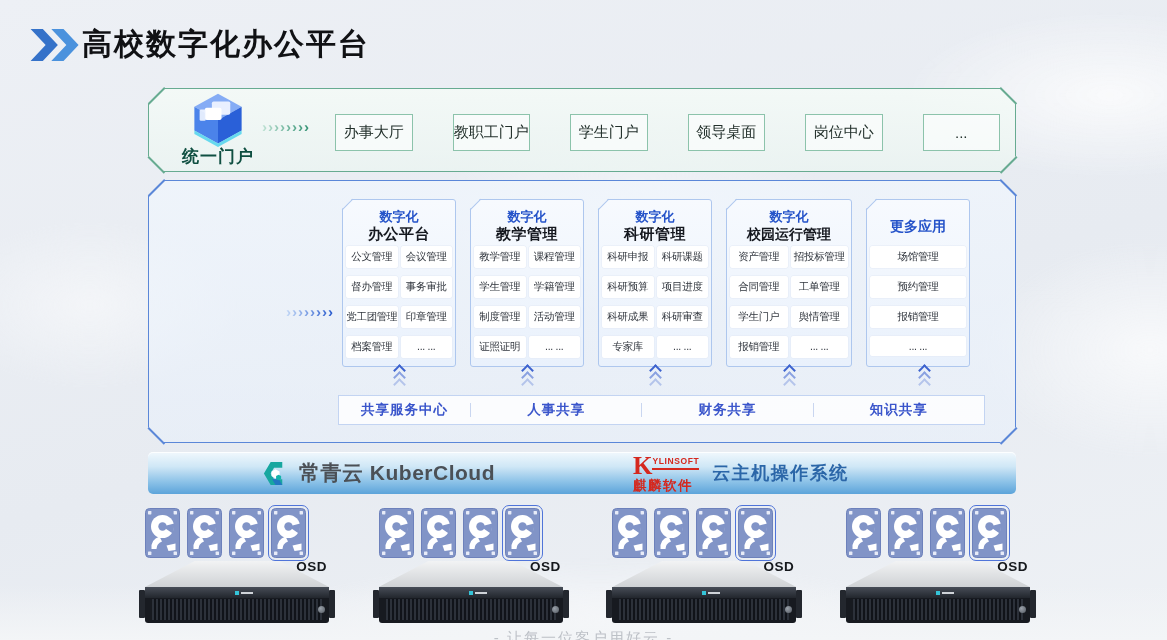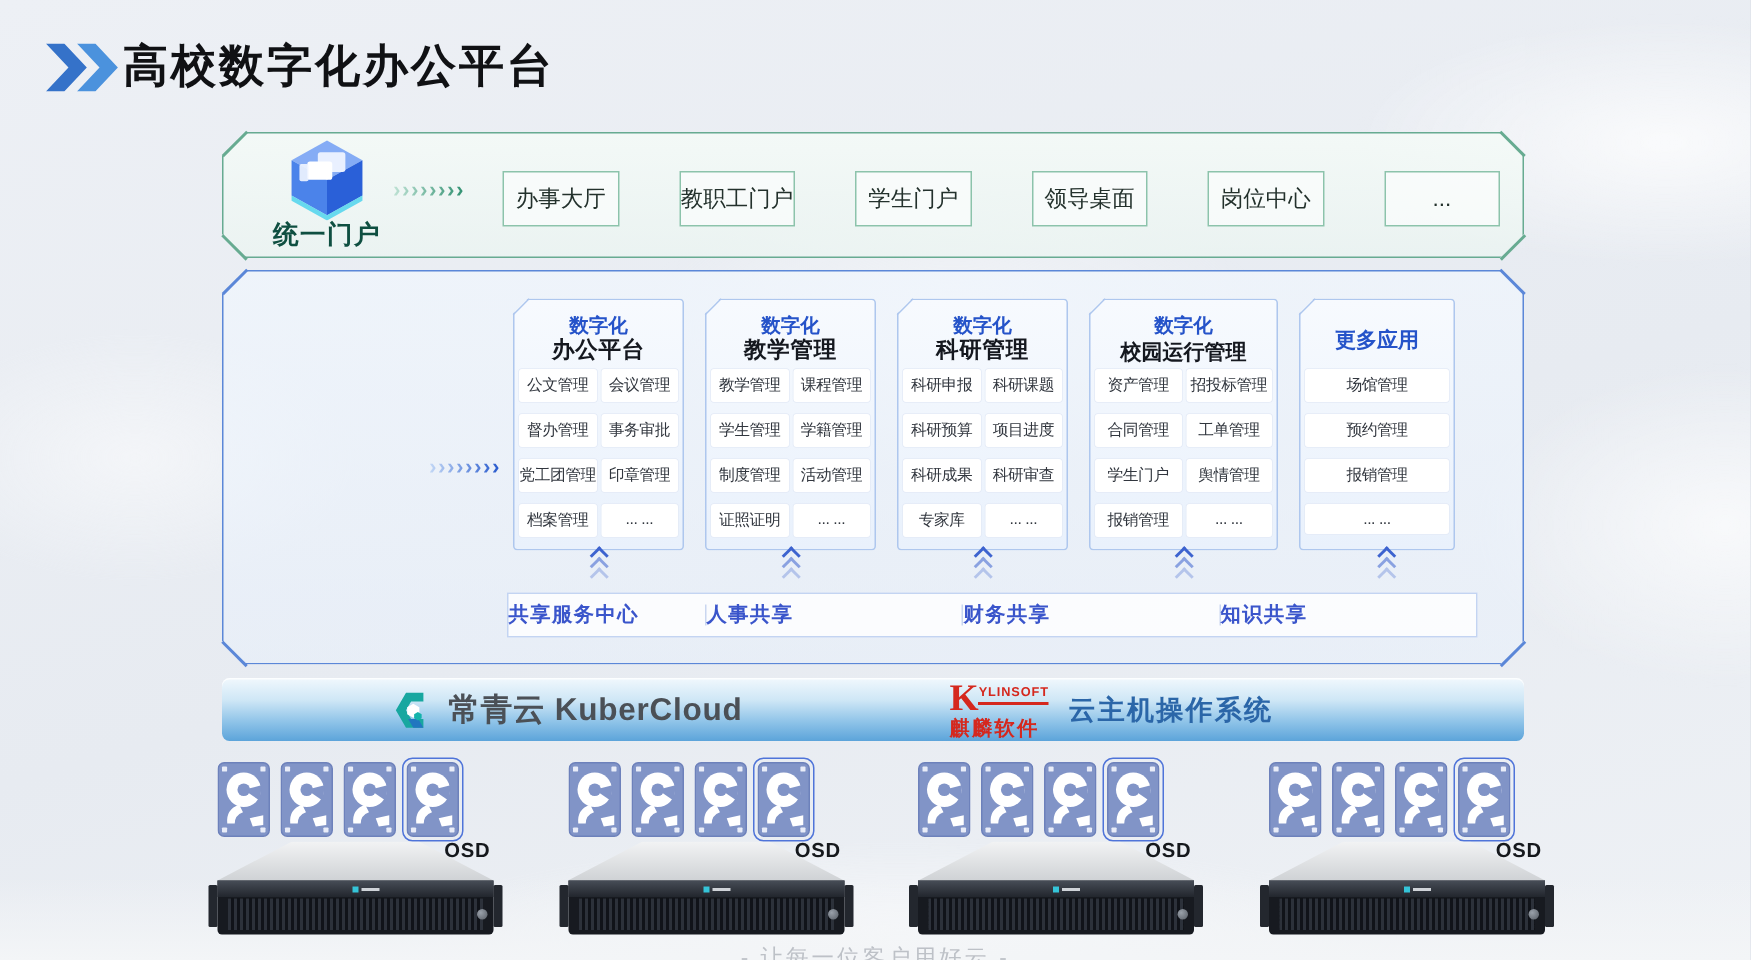--- a/index.html
+++ b/index.html
@@ -76,21 +76,21 @@
   #up-arrows{position:absolute;left:194px;top:188px;display:flex;gap:14px;}
   .up-group{display:flex;flex-direction:column;align-items:center;width:114px;}
   .up-group:nth-child(4){width:126px;}
   .up-group:nth-child(5){width:116px;}
   .chev{display:block;width:7px;height:7px;border-left:2.2px solid #3d63cf;border-top:2.2px solid #3d63cf;
     transform:rotate(45deg);margin-top:-2px;}
   .chev.c1{opacity:.55;}
   .chev.c2{opacity:.3;}
   .share-bar{position:absolute;left:190px;top:215px;width:647px;height:30px;display:flex;align-items:center;
     background:rgba(255,255,255,.82);border:1px solid #c3d4f2;box-sizing:border-box;}
-  .share-item{flex:1.3;text-align:left;font-size:13.5px;font-weight:700;color:#3a55cb;letter-spacing:1px;}
+  .share-item{flex:1.3;text-align:center;font-size:13.5px;font-weight:700;color:#3a55cb;letter-spacing:1px;}
   .share-item:first-child{flex:1;}
   .share-div{width:1px;height:14px;background:#c9d6f0;}
 
   
   .platform-bar{position:absolute;left:148px;top:452px;width:868px;height:42px;border-radius:5px;
     background:linear-gradient(180deg,#f1f8fd 0%,#cfe7f6 35%,#8ec3e8 70%,#5ca4da 100%);
     box-shadow:inset 0 1px 0 rgba(255,255,255,.8);display:flex;align-items:center;}
   .kuber{margin-left:113px;display:flex;align-items:center;gap:9px;}
   .kuber-text{font-size:21px;font-weight:600;color:#4b5056;letter-spacing:.5px;}
   .kylin-wrap{margin-left:138px;display:flex;align-items:center;gap:13px;}

